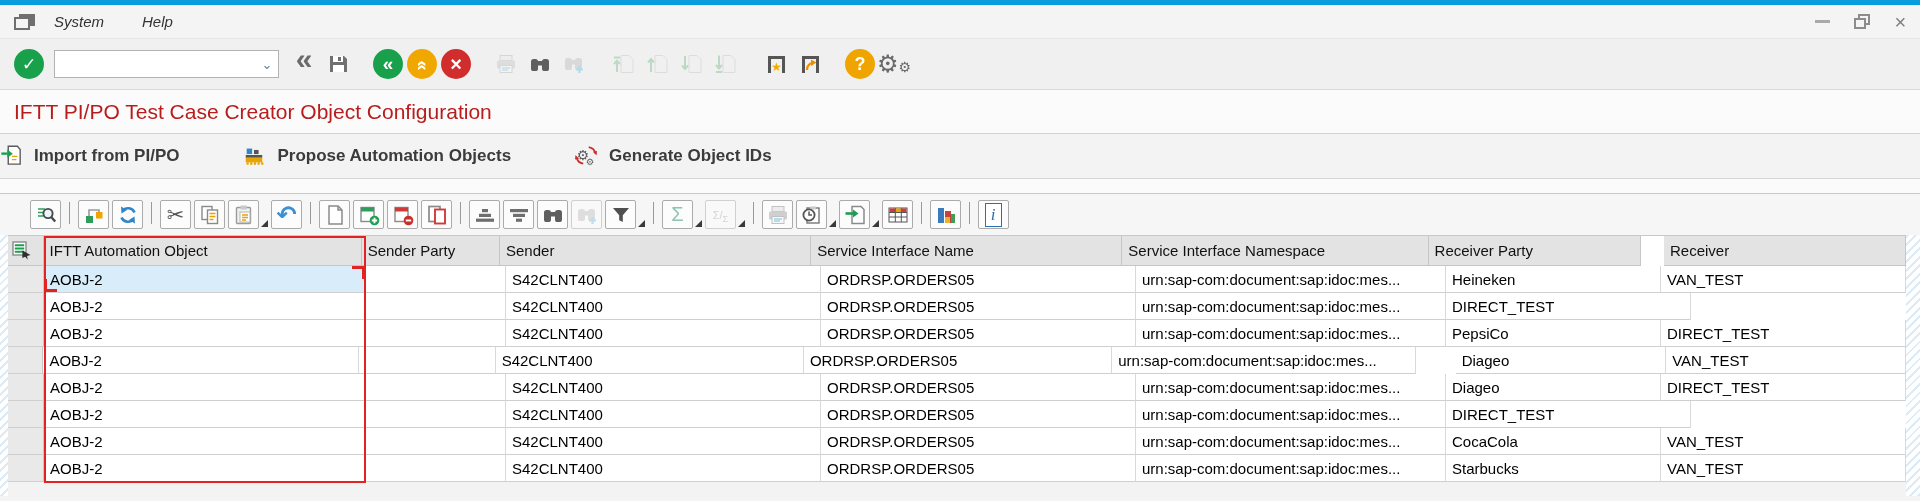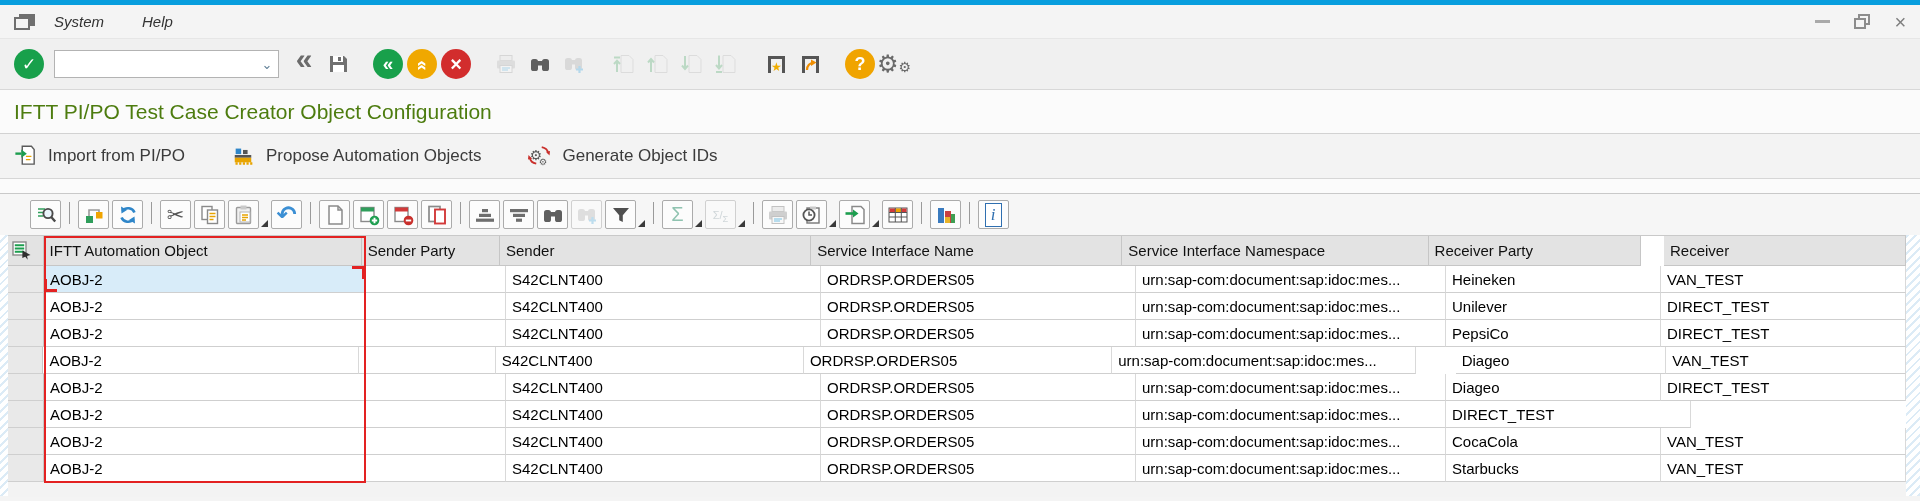--- a/index.html
+++ b/index.html
@@ -32,25 +32,25 @@
   .bigchev { font-size:30px; color:#6b6b6b; font-weight:bold; line-height:0; }
   .combobox { width:225px; height:28px; background:#fff; border:1px solid #b3b3b3;
               display:flex; align-items:center; margin:0 8px; }
   .combobox input { border:none; outline:none; flex:1; height:100%; font-size:14px; padding:0 6px;
                     font-family:inherit; background:transparent; }
   .combobox .cbx-chev { width:22px; color:#5f7f96; font-size:13px; text-align:center; cursor:default; }
 
   
   .title-bar { height:44px; background:#fbfbfb; border-bottom:1px solid #d2d2d2;
                display:flex; align-items:center; padding-left:14px; }
-  .title-bar h1 { font-size:21px; font-weight:400; color:#4d7c0f; }
+  .title-bar h1 { font-size:21px; font-weight:400; color:#b91c1c; }
 
   
   .app-toolbar { height:45px; background:#f3f3f3; border-bottom:1px solid #d6d6d6;
-                 display:flex; align-items:center; padding-left:14px; gap:47px; }
+                 display:flex; align-items:center; gap:64px;font-weight:bold; }
   .app-btn { display:flex; align-items:center; gap:9px; cursor:default; }
   .app-btn .abicon { width:25px; height:25px; display:inline-flex; }
   .app-btn .ablabel { font-size:17px; color:#3b3b3b; }
 
   .pre-grid { height:14px; background:#fbfbfb; }
 
   
   .grid-toolbar { height:42px; background:#f6f6f6; border-top:1px solid #c9c9c9;
                   display:flex; align-items:center; padding-left:30px; }
   .gwrap { display:flex; align-items:flex-end; margin-right:3px; }
@@ -579,21 +579,20 @@
         <div class="tcell" style="width: 215px;">Heineken</div>
         <div class="tcell" style="width: 245px;">VAN_TEST</div>
       </div>
       <div class="trow">
         <div class="tcell selcell" style="width: 36px;"></div>
         <div class="tcell" style="width: 322px;">AOBJ-2</div>
         <div class="tcell" style="width: 140px;"></div>
         <div class="tcell" style="width: 315px;">S42CLNT400</div>
         <div class="tcell" style="width: 315px;">ORDRSP.ORDERS05</div>
         <div class="tcell" style="width: 310px;">urn:sap-com:document:sap:idoc:mes...</div>
-        <div class="tcell" style="width: 215px;">Unilever</div>
         <div class="tcell" style="width: 245px;">DIRECT_TEST</div>
       </div>
       <div class="trow">
         <div class="tcell selcell" style="width: 36px;"></div>
         <div class="tcell" style="width: 322px;">AOBJ-2</div>
         <div class="tcell" style="width: 140px;"></div>
         <div class="tcell" style="width: 315px;">S42CLNT400</div>
         <div class="tcell" style="width: 315px;">ORDRSP.ORDERS05</div>
         <div class="tcell" style="width: 310px;">urn:sap-com:document:sap:idoc:mes...</div>
         <div class="tcell" style="width: 215px;">PepsiCo</div>

